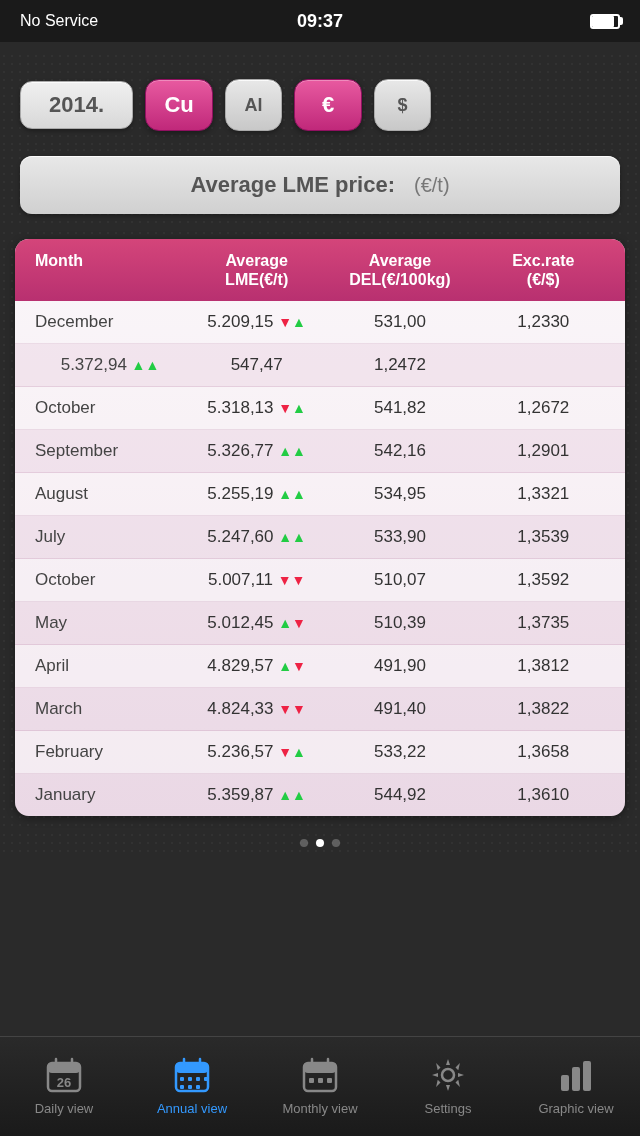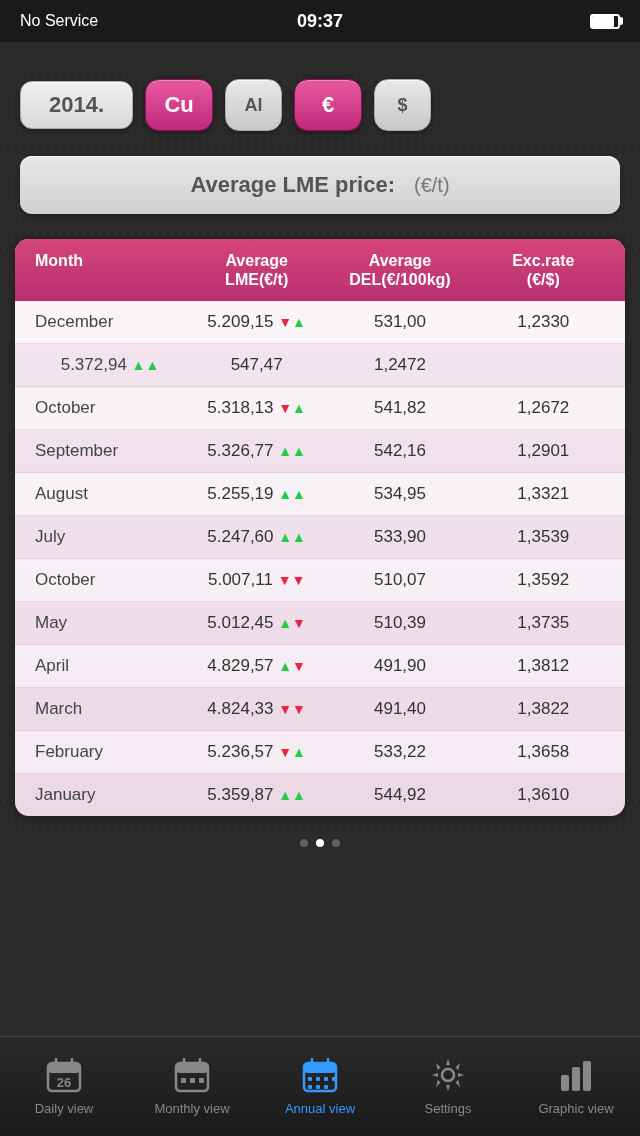--- a/index.html
+++ b/index.html
@@ -440,33 +440,20 @@
 
   <div class="tab-item">
     <svg width="36" height="36" viewBox="0 0 36 36">
       <rect x="2" y="6" width="32" height="28" rx="4" fill="none" stroke="#888" stroke-width="2.5"></rect>
       <rect x="2" y="6" width="32" height="10" rx="4" fill="#888"></rect>
       <line x1="10" y1="2" x2="10" y2="10" stroke="#888" stroke-width="2.5" stroke-linecap="round"></line>
       <line x1="26" y1="2" x2="26" y2="10" stroke="#888" stroke-width="2.5" stroke-linecap="round"></line>
       <text x="18" y="30" text-anchor="middle" font-size="13" font-weight="700" fill="#888">26</text>
     </svg>
     <span class="tab-label">Daily view</span>
-  </div>
-
-  <div class="tab-item">
-    <svg width="36" height="36" viewBox="0 0 36 36">
-      <rect x="2" y="6" width="32" height="28" rx="4" fill="none" stroke="#888" stroke-width="2.5"></rect>
-      <rect x="2" y="6" width="32" height="10" rx="4" fill="#888"></rect>
-      <line x1="10" y1="2" x2="10" y2="10" stroke="#888" stroke-width="2.5" stroke-linecap="round"></line>
-      <line x1="26" y1="2" x2="26" y2="10" stroke="#888" stroke-width="2.5" stroke-linecap="round"></line>
-      <rect x="7" y="21" width="5" height="5" rx="1" fill="#888"></rect>
-      <rect x="16" y="21" width="5" height="5" rx="1" fill="#888"></rect>
-      <rect x="25" y="21" width="5" height="5" rx="1" fill="#888"></rect>
-    </svg>
-    <span class="tab-label">Monthly view</span>
   </div>
 
   <div class="tab-item">
     <svg width="36" height="36" viewBox="0 0 36 36">
       <rect x="2" y="6" width="32" height="28" rx="4" fill="none" stroke="#3399ff" stroke-width="2.5"></rect>
       <rect x="2" y="6" width="32" height="10" rx="4" fill="#3399ff"></rect>
       <line x1="10" y1="2" x2="10" y2="10" stroke="#3399ff" stroke-width="2.5" stroke-linecap="round"></line>
       <line x1="26" y1="2" x2="26" y2="10" stroke="#3399ff" stroke-width="2.5" stroke-linecap="round"></line>
       <rect x="6" y="20" width="4" height="4" rx="1" fill="#3399ff"></rect>
       <rect x="14" y="20" width="4" height="4" rx="1" fill="#3399ff"></rect>
@@ -474,20 +461,33 @@
       <rect x="6" y="28" width="4" height="4" rx="1" fill="#3399ff"></rect>
       <rect x="14" y="28" width="4" height="4" rx="1" fill="#3399ff"></rect>
       <rect x="22" y="28" width="4" height="4" rx="1" fill="#3399ff"></rect>
       <rect x="30" y="20" width="4" height="4" rx="1" fill="#3399ff"></rect>
     </svg>
     <span class="tab-label active">Annual view</span>
   </div>
 
   <div class="tab-item">
     <svg width="36" height="36" viewBox="0 0 36 36">
+      <rect x="2" y="6" width="32" height="28" rx="4" fill="none" stroke="#888" stroke-width="2.5"></rect>
+      <rect x="2" y="6" width="32" height="10" rx="4" fill="#888"></rect>
+      <line x1="10" y1="2" x2="10" y2="10" stroke="#888" stroke-width="2.5" stroke-linecap="round"></line>
+      <line x1="26" y1="2" x2="26" y2="10" stroke="#888" stroke-width="2.5" stroke-linecap="round"></line>
+      <rect x="7" y="21" width="5" height="5" rx="1" fill="#888"></rect>
+      <rect x="16" y="21" width="5" height="5" rx="1" fill="#888"></rect>
+      <rect x="25" y="21" width="5" height="5" rx="1" fill="#888"></rect>
+    </svg>
+    <span class="tab-label">Monthly view</span>
+  </div>
+
+  <div class="tab-item">
+    <svg width="36" height="36" viewBox="0 0 36 36">
       <circle cx="18" cy="18" r="6" fill="none" stroke="#888" stroke-width="2.5"></circle>
       <path d="M18 2 L20 8 L16 8 Z" fill="#888"></path>
       <path d="M18 34 L20 28 L16 28 Z" fill="#888"></path>
       <path d="M2 18 L8 16 L8 20 Z" fill="#888"></path>
       <path d="M34 18 L28 16 L28 20 Z" fill="#888"></path>
       <path d="M6.1 6.1 L10.5 10.5 L7.7 13.3 Z" fill="#888"></path>
       <path d="M29.9 29.9 L25.5 25.5 L28.3 22.7 Z" fill="#888"></path>
       <path d="M29.9 6.1 L25.5 10.5 L28.3 13.3 Z" fill="#888"></path>
       <path d="M6.1 29.9 L10.5 25.5 L7.7 22.7 Z" fill="#888"></path>
     </svg>

